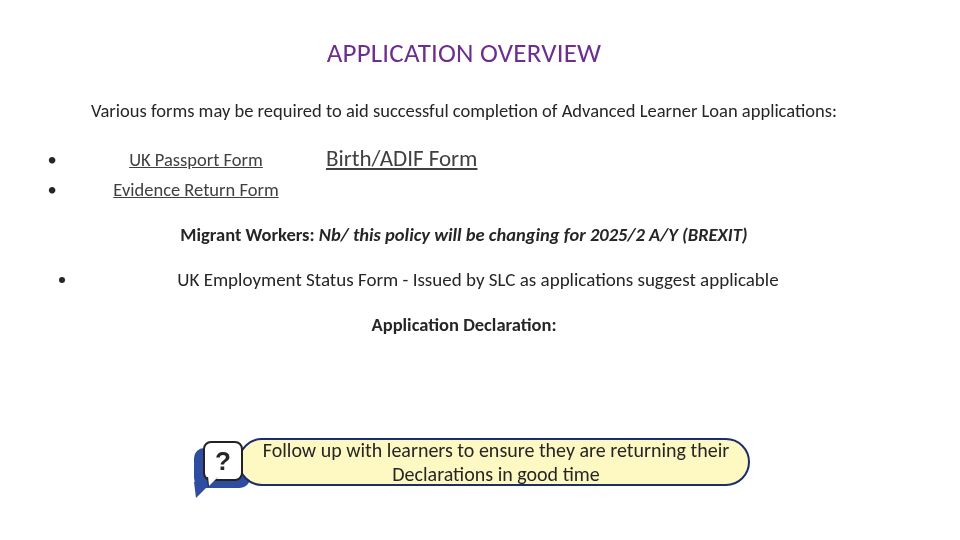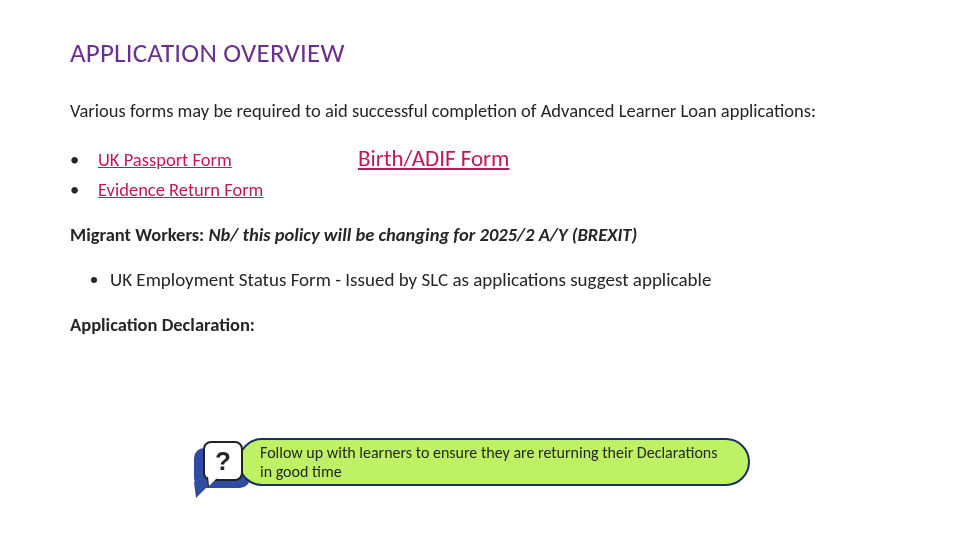--- a/index.html
+++ b/index.html
@@ -9,21 +9,22 @@
     height: 540px;
     background: #ffffff;
     font-family: Calibri, "Segoe UI", Arial, sans-serif;
     color: #262626;
   }
   .page {
     position: relative;
     width: 960px;
     height: 540px;
     box-sizing: border-box;
-    padding: 36px 70px 0 70px;
+    padding: 36px 70px 0 38px;
+    text-align: center;
   }
   .title {
     font-size: 27px;
     font-weight: 400;
     color: #6b2f90;
     margin: 0 0 30px 0;
     letter-spacing: 0.2px;
   }
   .intro {
     font-size: 18.5px;
@@ -43,21 +44,21 @@
     font-size: 18.5px;
   }
   .col1 {
     width: 260px;
     font-size: 18.5px;
   }
   .col2 {
     font-size: 23px;
   }
   a.link {
-    color: #be185d;
+    color: #404040;
   }
   .para {
     font-size: 18.5px;
     margin: 0 0 22px 0;
   }
   .it { font-style: italic; }
   .b  { font-weight: 700; }
   ul.simple {
     list-style: disc;
     padding-left: 28px;
@@ -97,26 +98,26 @@
     border-left: 2px solid transparent;
     border-right: 16px solid transparent;
   }
   .bubblebox {
     position: absolute;
     left: 38px; top: 0;
     width: 512px;
     height: 48px;
     border: 2.4px solid #1b2d6b;
     border-radius: 25px;
-    background: #bef264;
+    background: #fef9c3;
     display: flex;
     align-items: center;
     padding: 2px 16px 2px 20px;
     box-sizing: border-box;
-    font-size: 16px;
+    font-size: 20px;
     line-height: 1.2;
   }
   .qicon {
     position: absolute;
     left: 3px; top: 3px;
     width: 40px; height: 40px;
     background: #fff;
     border: 2px solid #222;
     border-radius: 8px;
     box-sizing: border-box;

